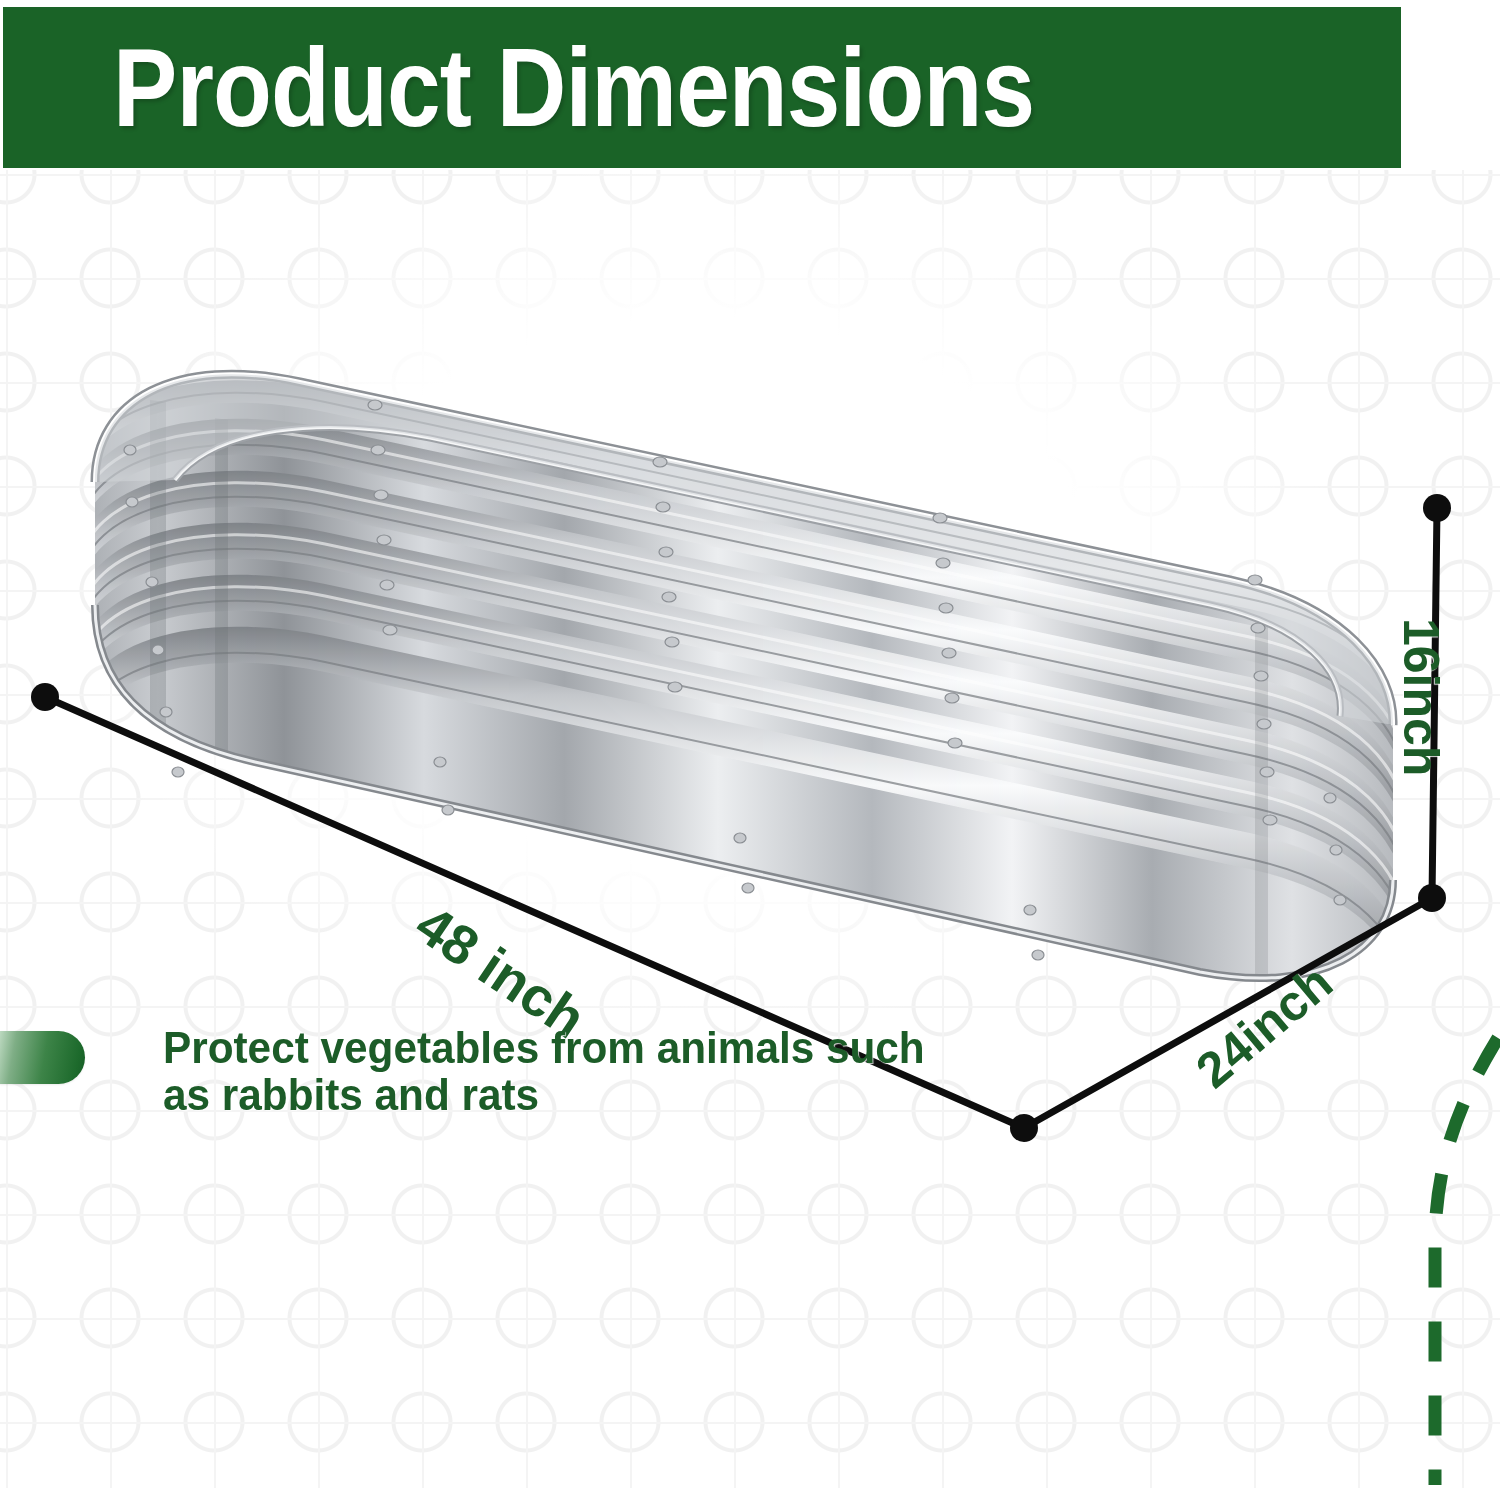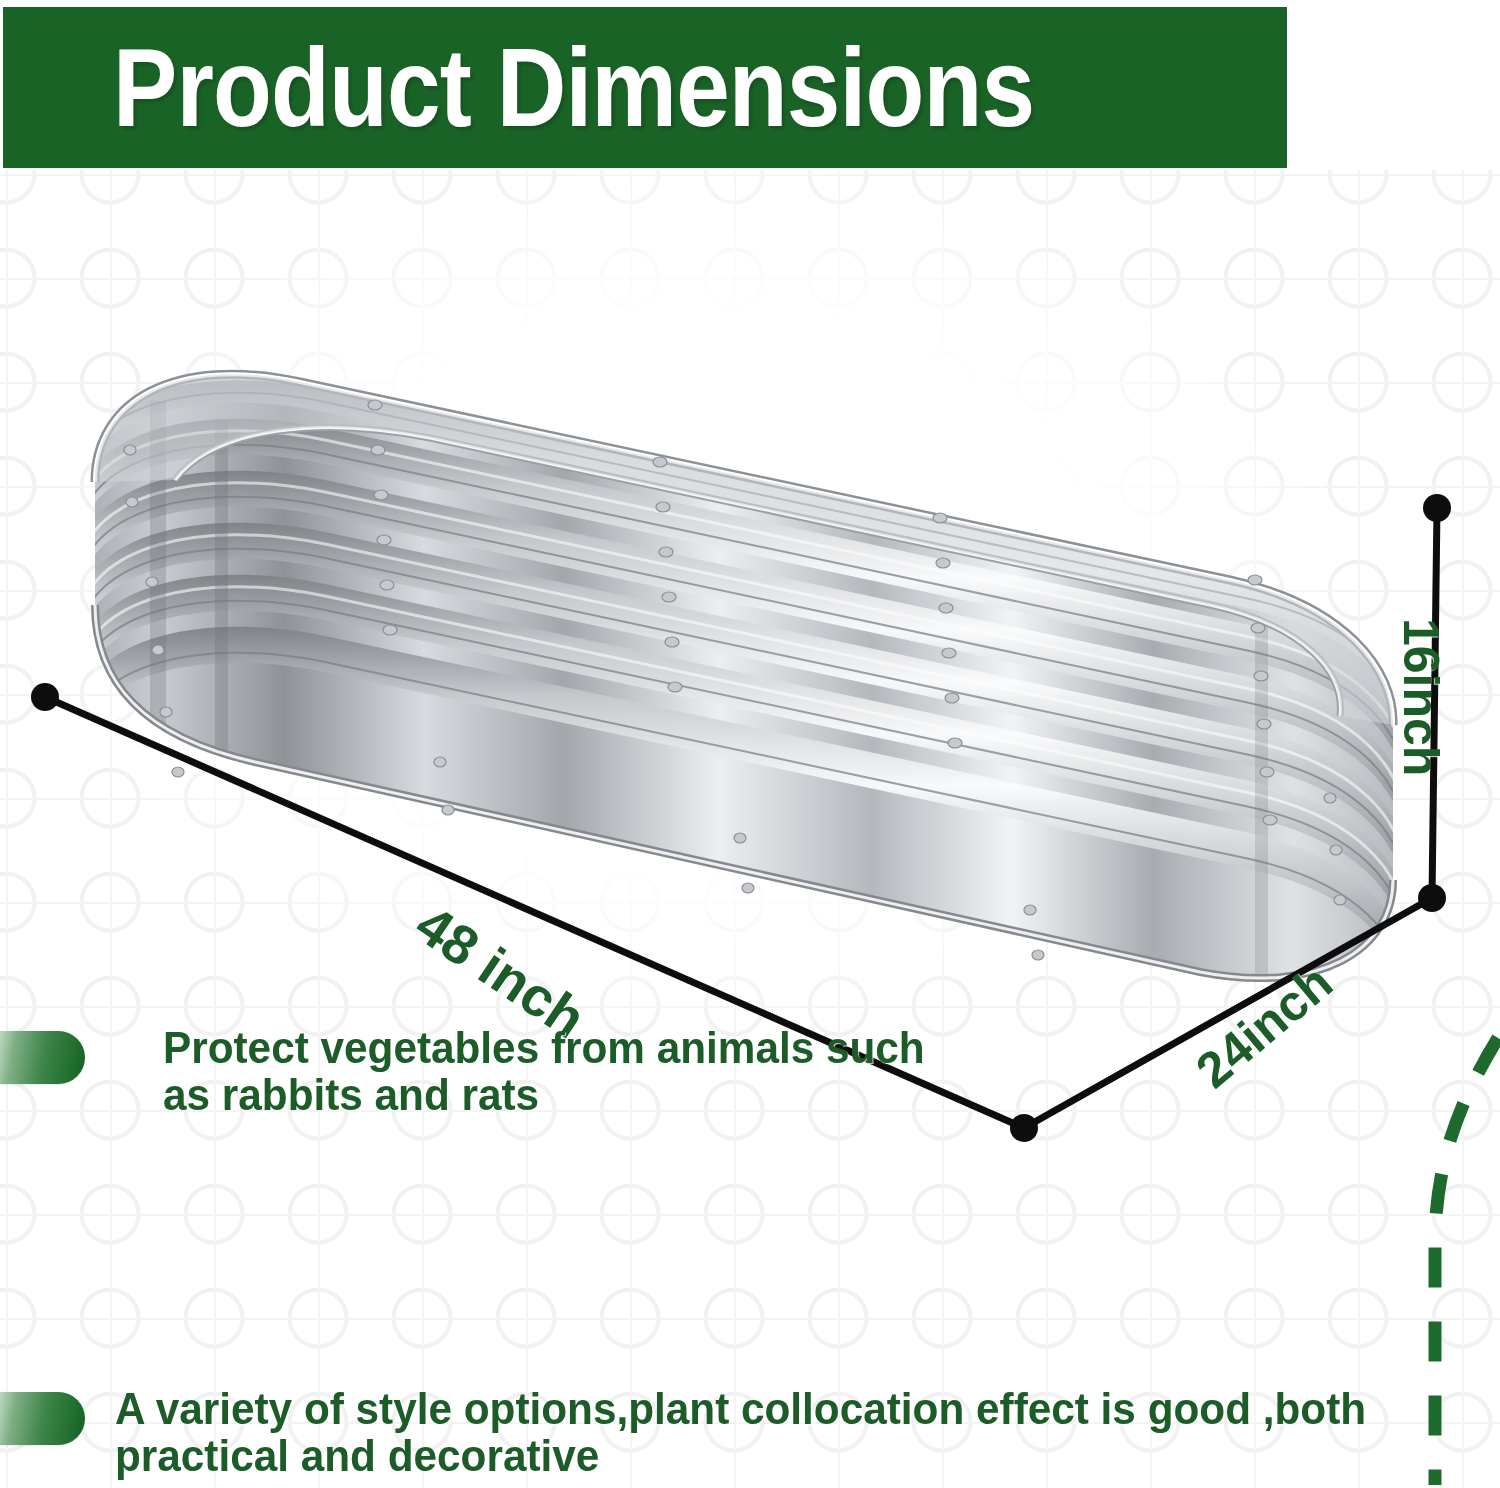--- a/index.html
+++ b/index.html
@@ -50,21 +50,21 @@
     position:absolute; left:0; top:170px; width:1500px; height:1318px;
     background:
       radial-gradient(ellipse 760px 520px at 700px 420px, #fff 0%, #fff 52%, rgba(255,255,255,0) 86%);
     pointer-events:none;
   }
 
   
   #header {
     position:absolute;
     left:3px; top:7px;
-    width:1284px; height:161px;
+    width:1398px; height:161px;
     background:#1a6327;
     overflow:hidden;
   }
   #header-title {
     position:absolute;
     left:110px; top:50%;
     transform:translateY(-50%) scaleX(.86);
     transform-origin:left center;
     color:#ffffff;
     font-family:"Liberation Sans", sans-serif;
@@ -419,19 +419,14 @@
     <path d="M 118 8 C 80 70 56 130 55 210 L 55 455" fill="none" stroke="#1d6a2c" stroke-width="13" stroke-dasharray="40 34" stroke-linecap="butt"></path>
   </svg>
 
   <div class="feature" id="feature-0">
     <div class="feature-marker"></div>
     <div class="feature-text">Protect vegetables from animals such
 as rabbits and rats</div>
   </div>
 
 
-  <div class="feature" id="feature-2">
-    <div class="feature-marker"></div>
-    <div class="feature-text">A variety of style options,plant collocation effect  is good ,both
-practical and decorative</div>
-  </div>
 
 </div>
 
 </body></html>

